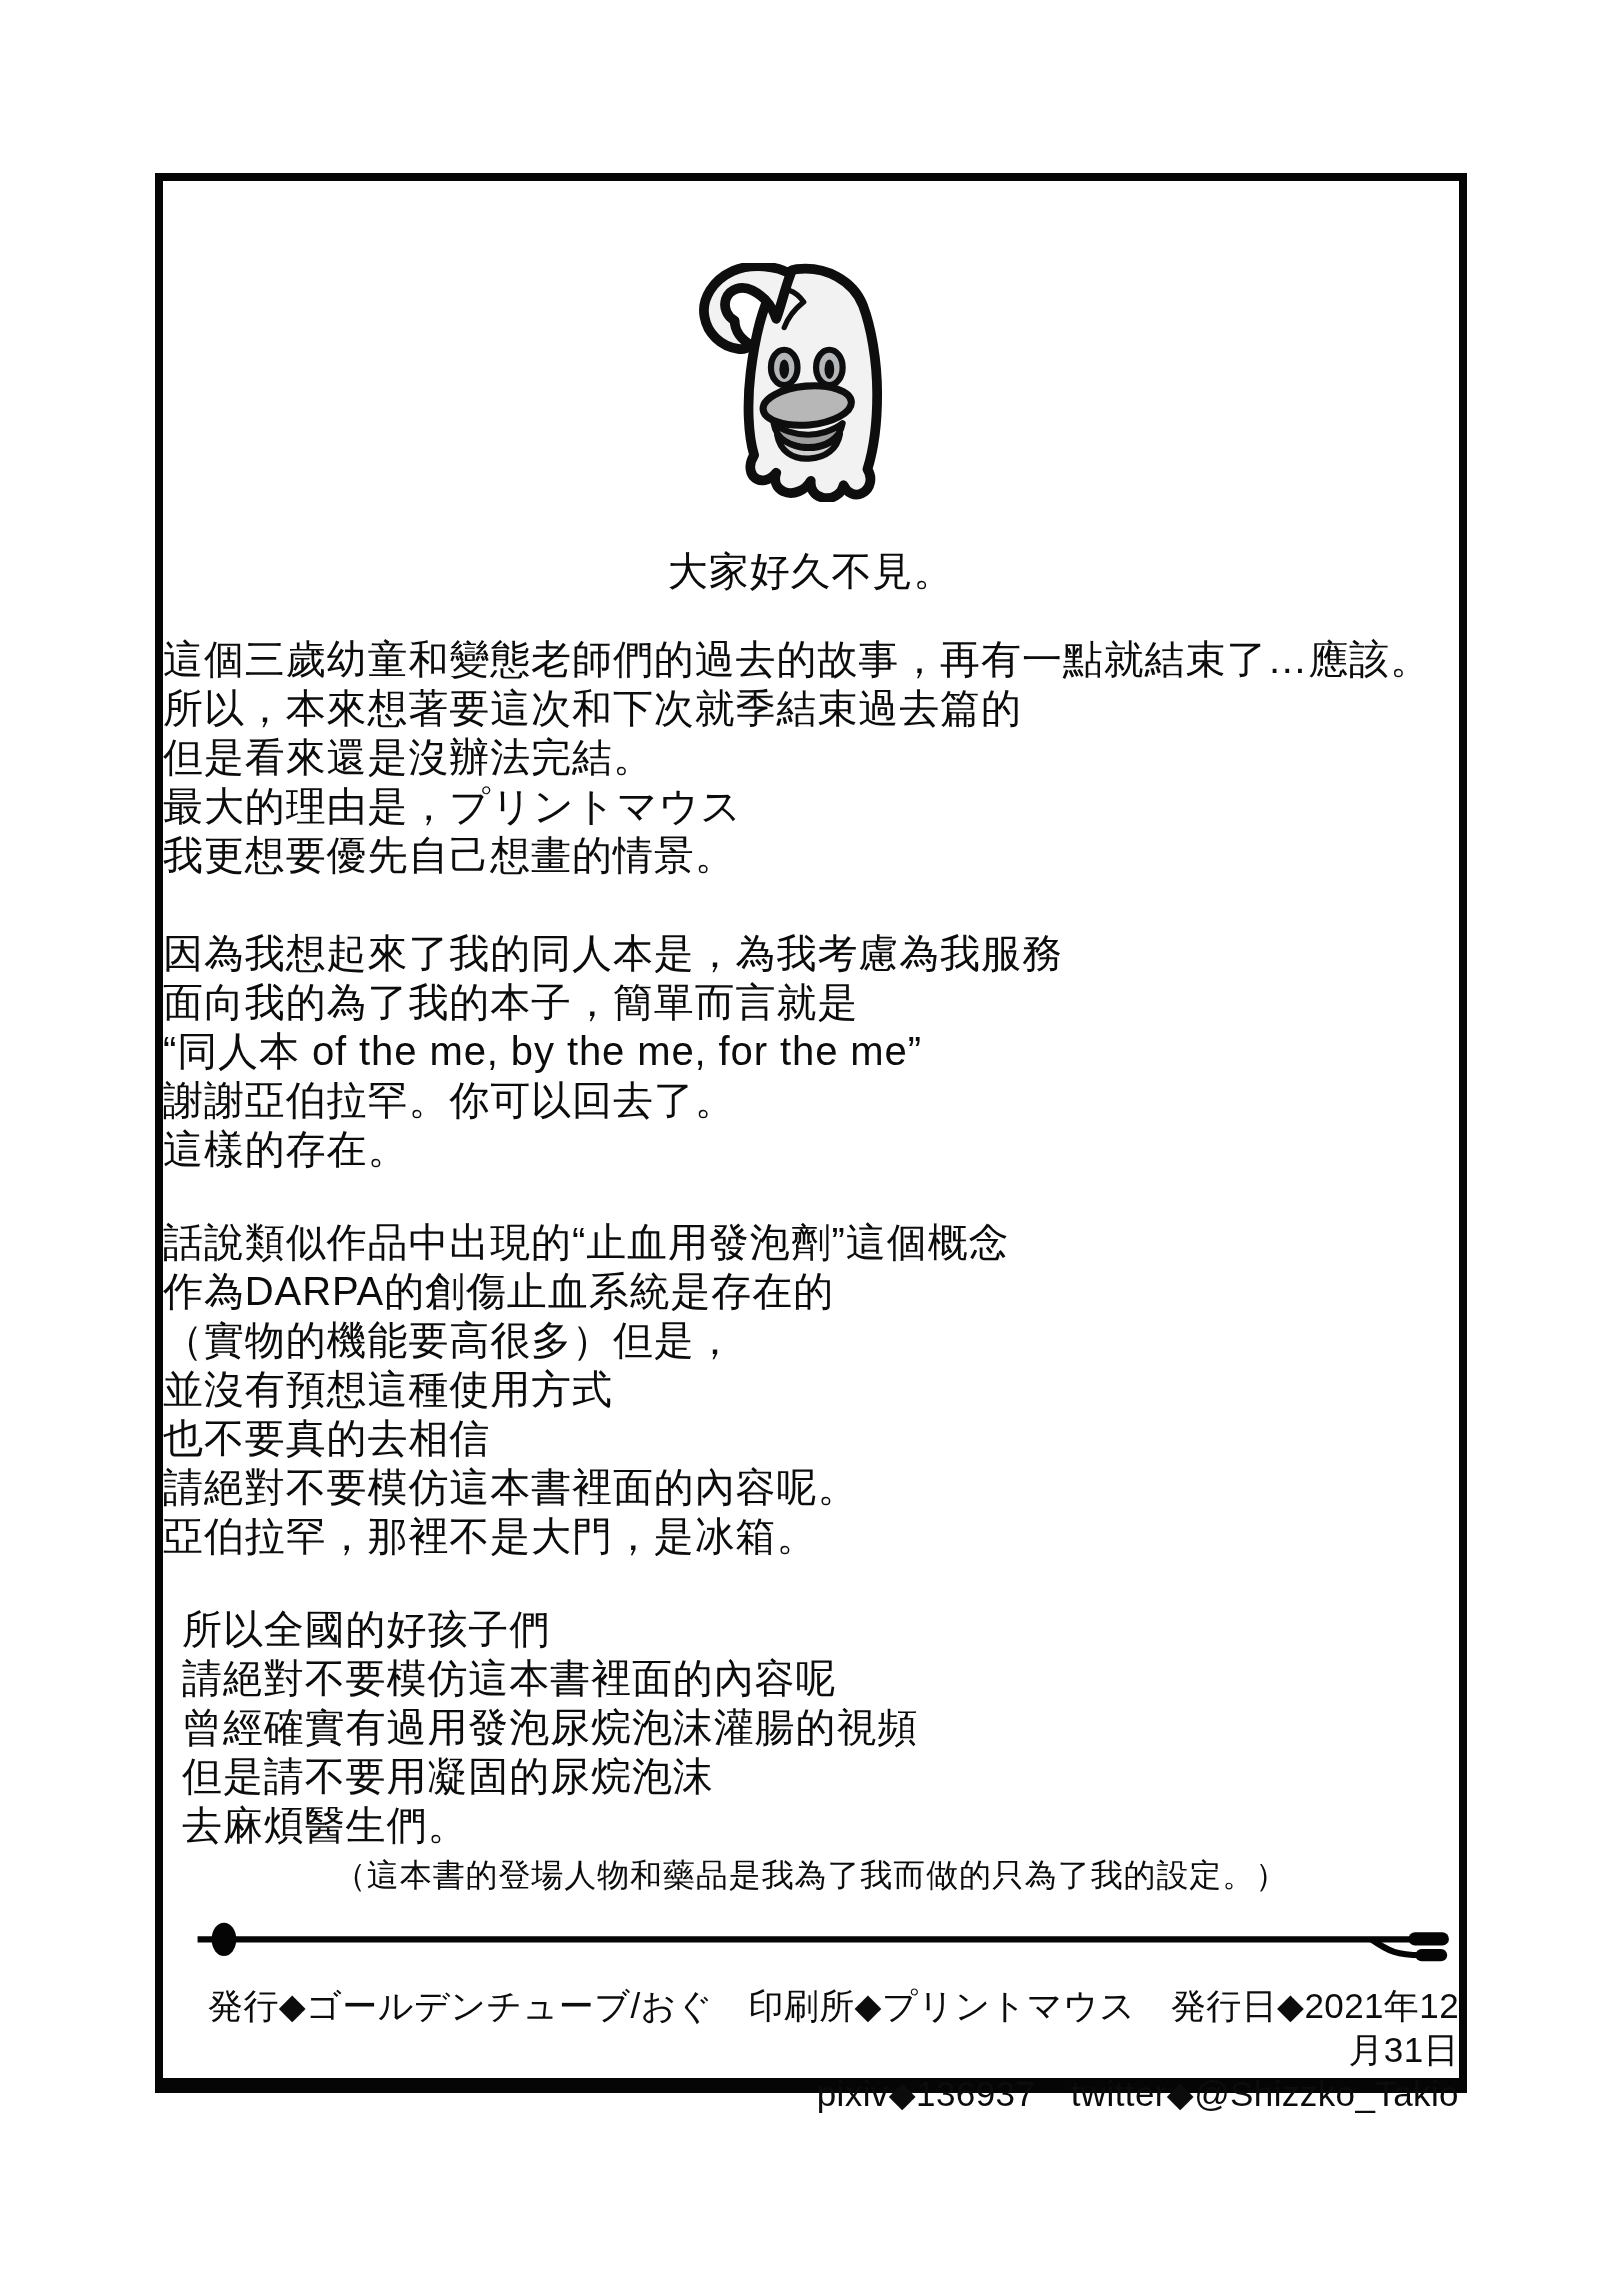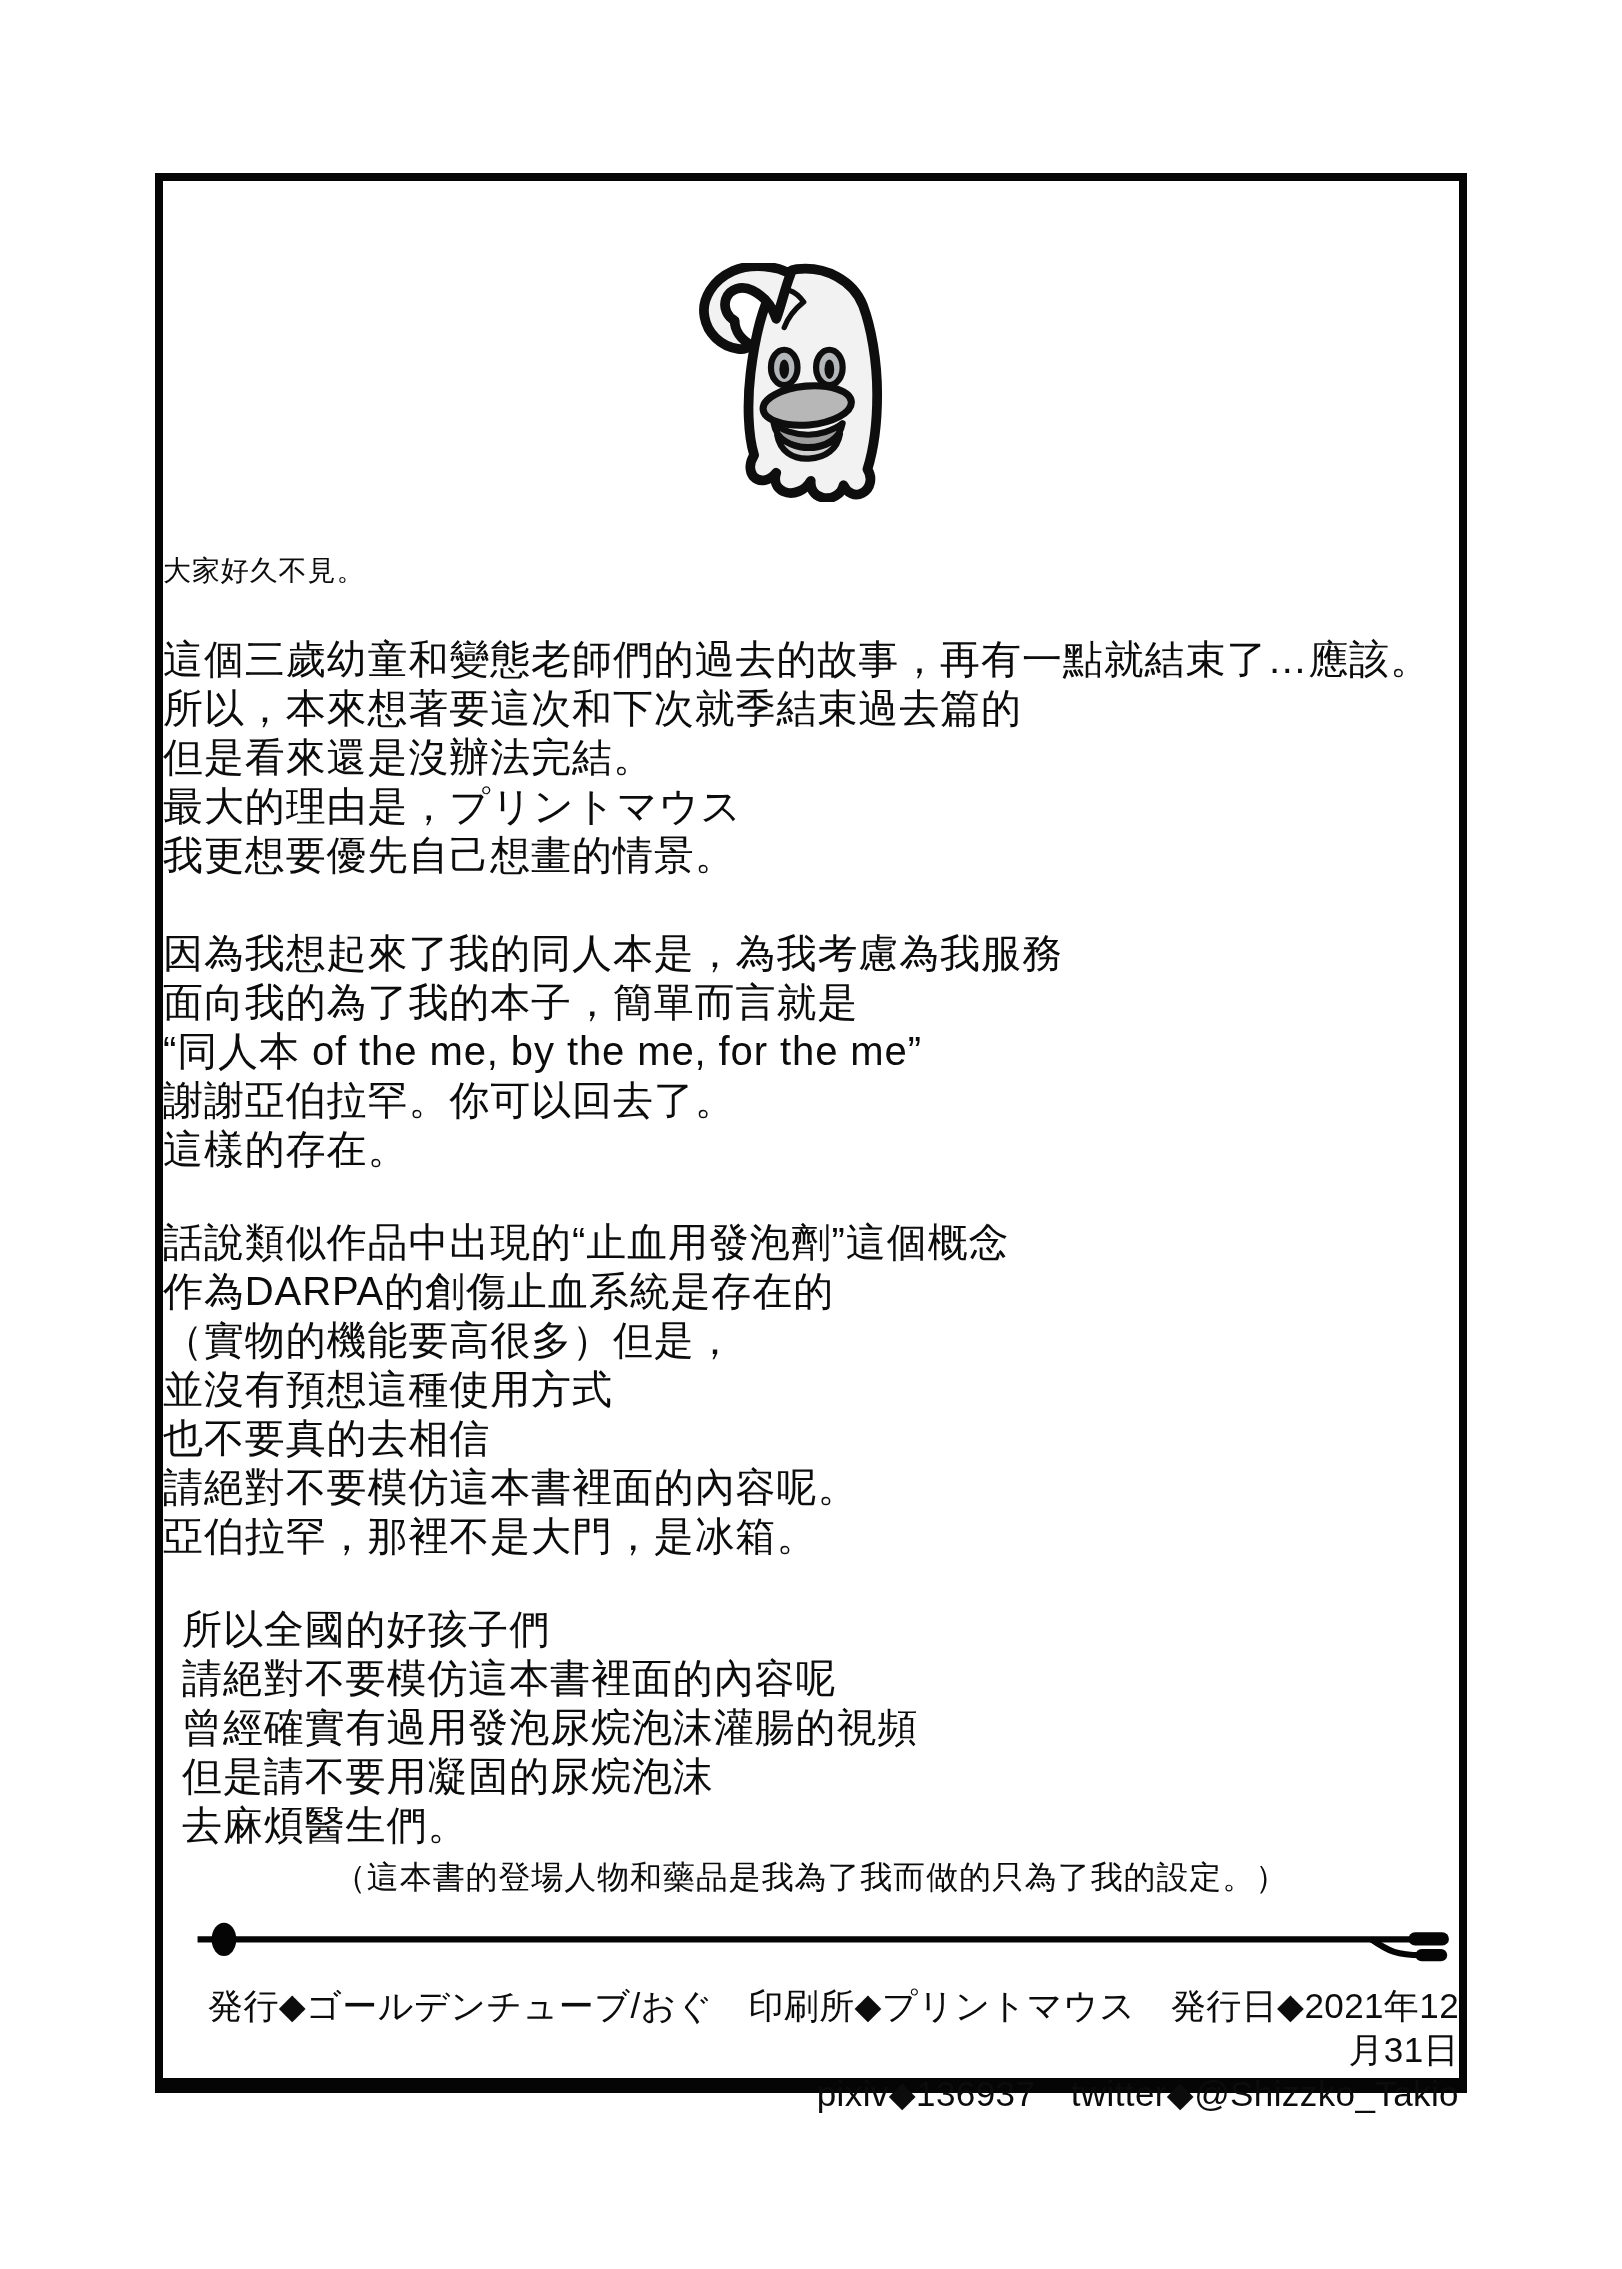--- a/index.html
+++ b/index.html
@@ -16,32 +16,32 @@
     border-bottom-width:15px;
     border-right-width:8.9px;
     background:#ffffff;
   }
   .mascot{
     display:block;width:213px;height:239px;
     margin:82px auto 0 auto;
     position:relative;left:-14px;
   }
   .greeting{
-    margin-top:44px;text-align:left;
-    font-size:28px;line-height:50px;letter-spacing:0.9px;
+    margin-top:44px;text-align:center;
+    font-size:40px;line-height:50px;letter-spacing:0.9px;
   }
   .para{text-align:left;font-size:40px;line-height:49px;letter-spacing:0.9px;}
   .para .tline{white-space:nowrap;}
   .p1{margin-top:39px;}
   .p2{margin-top:49px;}
   .p3{margin-top:44px;}
   .p4{margin-top:44px;margin-left:19px;}
   .note{
     margin-top:7px;text-align:center;
-    font-size:32px;line-height:41px;letter-spacing:0.9px;
+    font-size:32px;line-height:41px;letter-spacing:0.9px;font-family:Liberation Mono, monospace;
   }
   .divider{display:block;margin:22px 0 0 27.5px;width:1268px;height:44px;}
   .colophon{
     margin:19.5px 0 0 20.4px;text-align:right;
     font-size:35px;line-height:44px;letter-spacing:0.4px;
   }
 </style>
 </head>
 <body>
 

